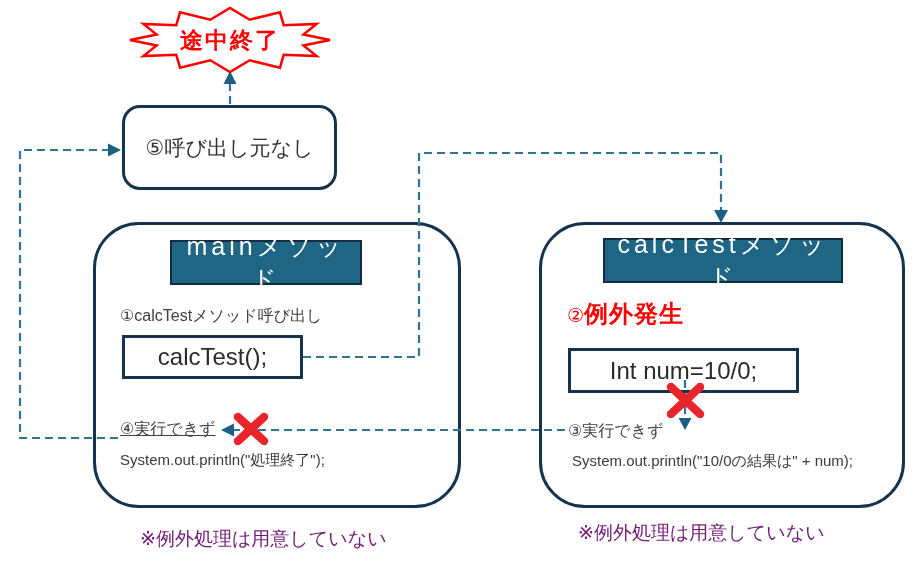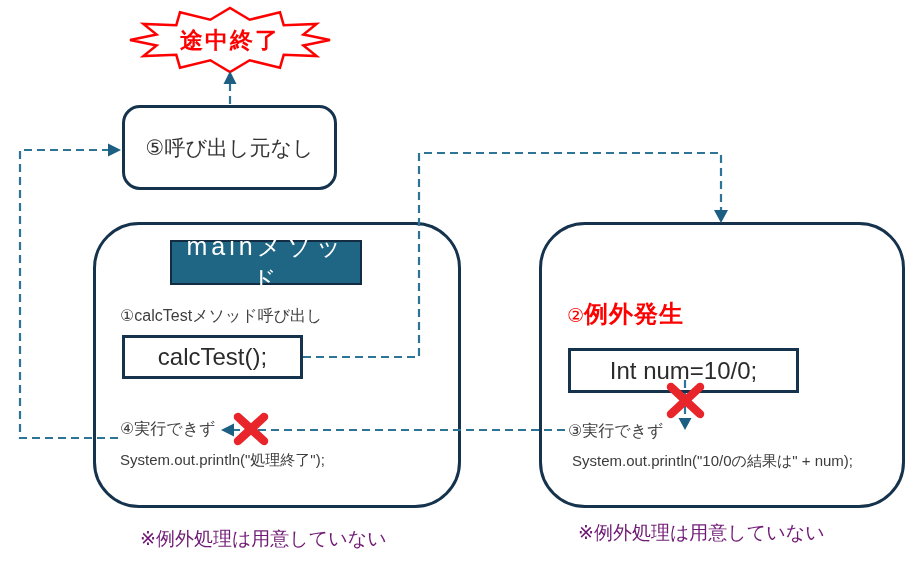--- a/index.html
+++ b/index.html
@@ -54,25 +54,28 @@
   </div>
 
   <div class="abs method-box" style="left:93px;top:222px;width:368px;height:286px;"></div>
   <div class="abs center method-header" style="left:158px;top:240px;width:192px;height:45px;margin-left:12px;">
     <span>mainメソッド</span>
   </div>
   <div class="abs step-label" style="left:120px;top:306px;">①calcTestメソッド呼び出し</div>
   <div class="abs center code-box" style="left:122px;top:335px;width:181px;height:44px;">
     <span>calcTest();</span>
   </div>
-  <div class="abs step-label" style="left:120px;top:419px;">④実行できず</div>
+  <div class="abs step-label" style="left:120px;top:419px;text-decoration:underline;">④実行できず</div>
   <div class="abs code-line" style="left:120px;top:451px;">System.out.println("処理終了");</div>
   <div class="abs note-label" style="left:140px;top:526px;">※例外処理は用意していない</div>
 
   <div class="abs method-box" style="left:539px;top:222px;width:366px;height:286px;"></div>
+  <div class="abs center method-header" style="left:603px;top:238px;width:240px;height:45px;">
+    <span>calcTestメソッド</span>
+  </div>
   <div class="abs" style="left:567px;top:298px;white-space:nowrap;">
     <span class="step2-prefix">②</span><span class="step2-main">例外発生</span>
   </div>
   <div class="abs center code-box" style="left:568px;top:348px;width:231px;height:45px;">
     <span>Int num=10/0;</span>
   </div>
   <div class="abs step-label" style="left:568px;top:421px;">③実行できず</div>
   <div class="abs code-line" style="left:572px;top:452px;">System.out.println("10/0の結果は" + num);</div>
   <div class="abs note-label" style="left:578px;top:520px;">※例外処理は用意していない</div>
 

